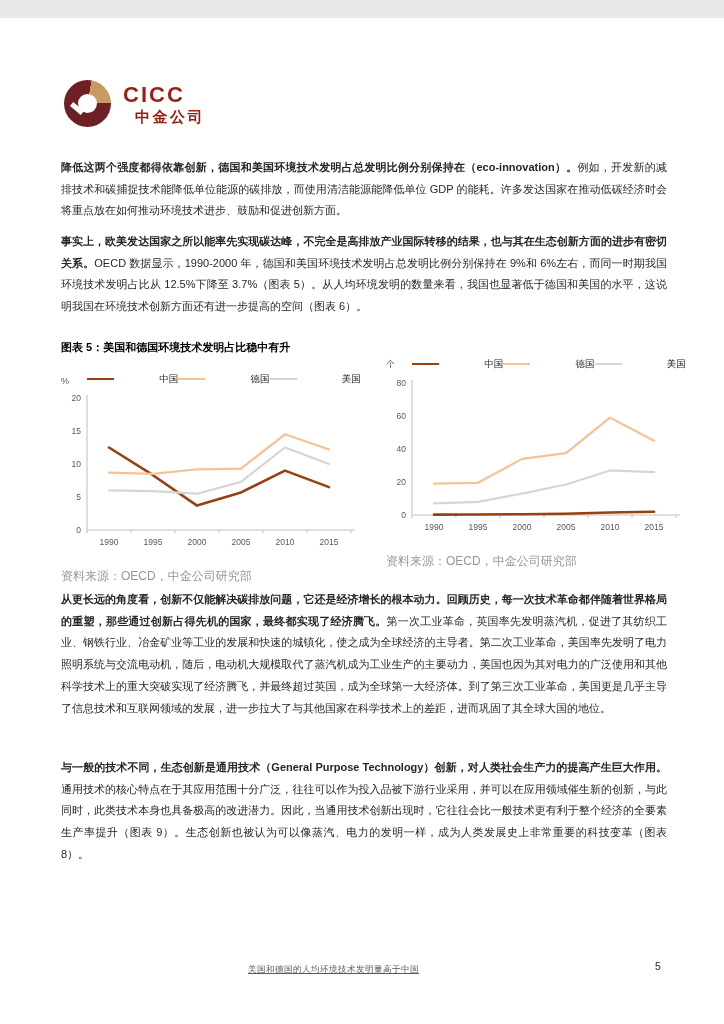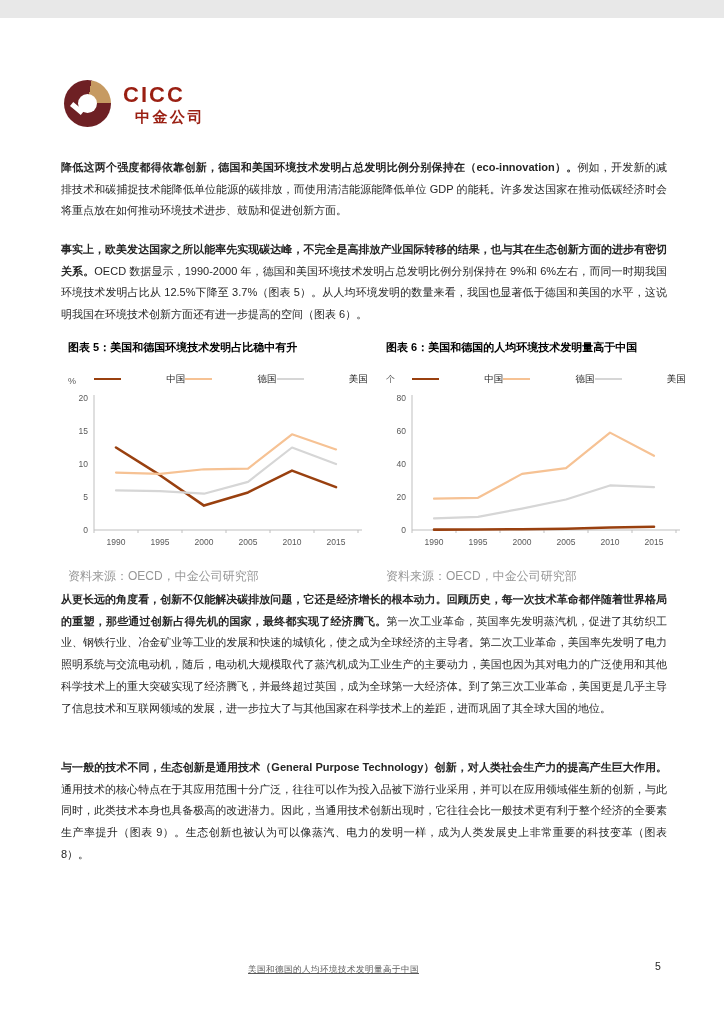--- a/index.html
+++ b/index.html
@@ -27,27 +27,27 @@
   .logo-acronym { font-weight:bold; font-size:22px; letter-spacing:2px; color:#9A1F12; }
   .logo-cn { font-weight:bold; font-size:15px; letter-spacing:2.5px; color:#9A1F12; margin-top:3px;padding-left:12px; }
 
   
   .para {
     position:absolute; left:61px; width:606px;
     font-size:11px; line-height:21.7px; text-align:justify; color:#262626;
   }
   .para span.bold { font-weight:bold; }
   #para-0 { top:139px; }
-  #para-1 { top:221px; }
+  #para-1 { top:213px; }
   #para-2 { top:571px; }
   #para-3 { top:739px; }
 
   
   .figure { position:absolute; top:322px; width:300px; }
-  #figure-0 { left:68px; }
+  #figure-0 { left:61px; }
   #figure-1 { left:386px; }
   .fig-title { font-weight:bold; font-size:11px; color:#000; white-space:nowrap; }
   .legend-row { display:flex; align-items:center; margin-top:17px; height:14px; }
   .unit-label { font-size:9px; color:#595959; width:26px; flex:0 0 auto; align-self:flex-end; }
   .legend-items { flex:1; display:flex; justify-content:space-around; }
   .legend-item { display:flex; align-items:center; font-size:9.5px; color:#262626;gap:40px; }
   .legend-swatch { display:inline-block; width:27px; margin-right:5px; }
   .chart-svg { display:block; margin-top:2px; }
   .source-note { font-size:12px; color:#979797; margin-top:8px; }
 
@@ -117,21 +117,20 @@
         <text x="224" y="157" text-anchor="middle" font-size="8.5" fill="#595959">2010</text>
         <text x="268" y="157" text-anchor="middle" font-size="8.5" fill="#595959">2015</text>
         <polyline points="48,59.5 92,87.22 136,117.58 180,104.38 224,82.60000000000001 268,99.10000000000001" fill="none" stroke="#99400F" stroke-width="2.6" stroke-linejoin="round" stroke-linecap="round"></polyline>
         <polyline points="48,84.58000000000001 92,85.89999999999999 136,81.28 180,80.61999999999999 224,46.300000000000004 268,61.480000000000004" fill="none" stroke="#F6C294" stroke-width="2.2" stroke-linejoin="round" stroke-linecap="round"></polyline>
         <polyline points="48,102.39999999999999 92,103.05999999999999 136,105.7 180,93.82000000000001 224,59.5 268,76" fill="none" stroke="#D6D6D6" stroke-width="2.2" stroke-linejoin="round" stroke-linecap="round"></polyline>
       </svg>
     <div class="source-note">资料来源：OECD，中金公司研究部</div>
   </div>
 
   <div class="figure" id="figure-1">
-    <div class="fig-title">图表 6：美国和德国的人均环境技术发明量高于中国</div>
     <div class="legend-row">
       <span class="unit-label">个</span>
       <span class="legend-items">
           <span class="legend-item">
             <span class="legend-swatch" style="border-top: 2.6px solid rgb(153, 64, 15);"></span>
             <span>中国</span>
           </span>
           <span class="legend-item">
             <span class="legend-swatch" style="border-top: 2.2px solid rgb(246, 194, 148);"></span>
             <span>德国</span>

